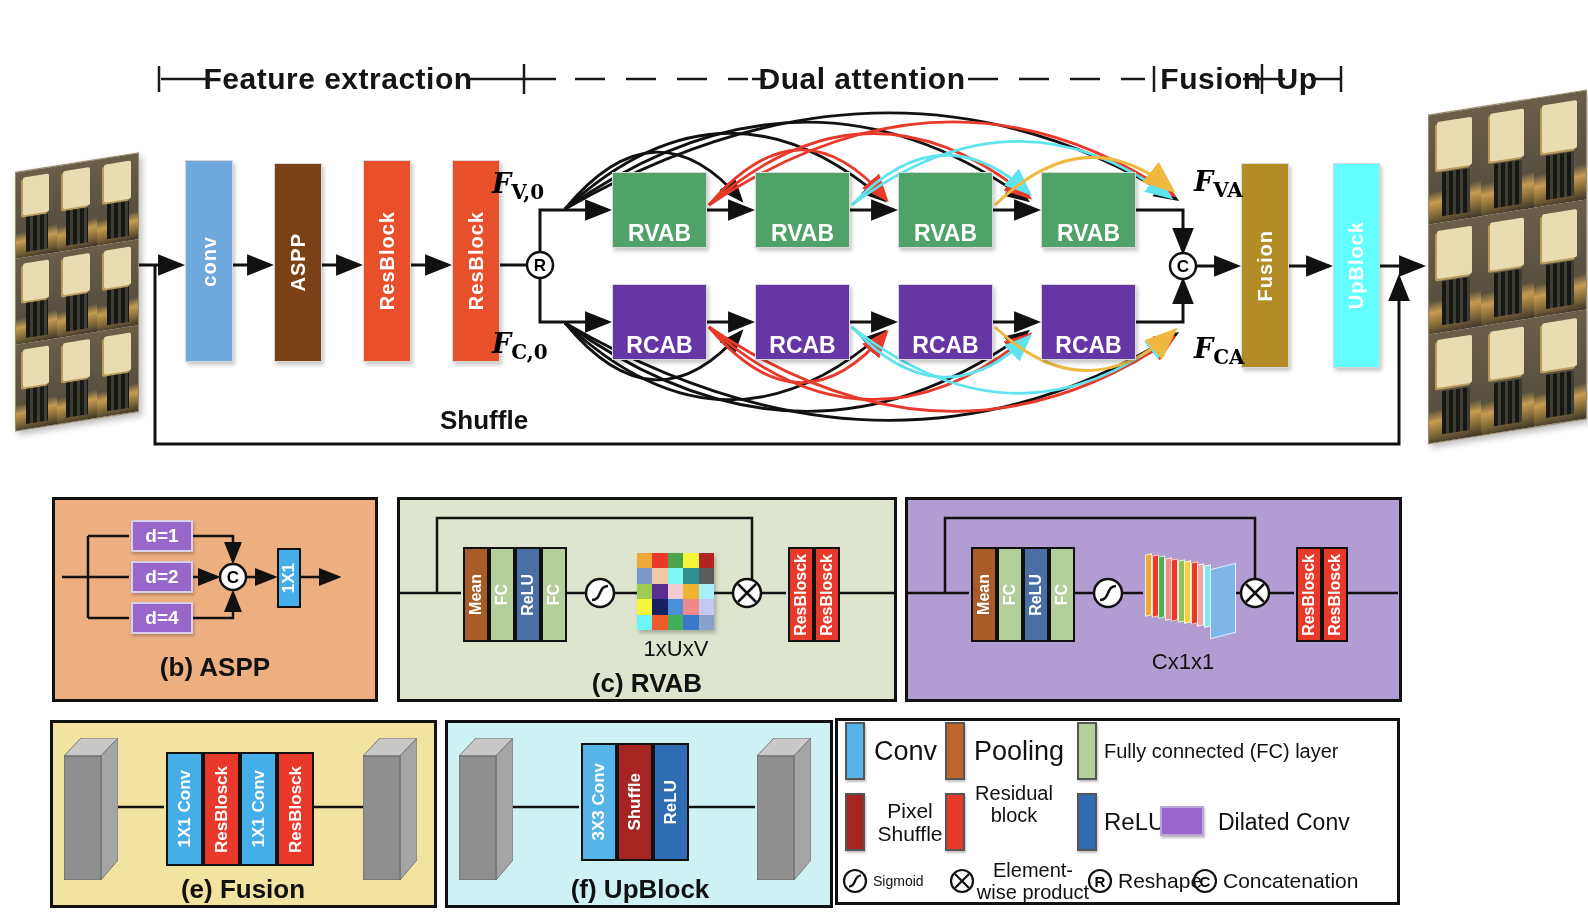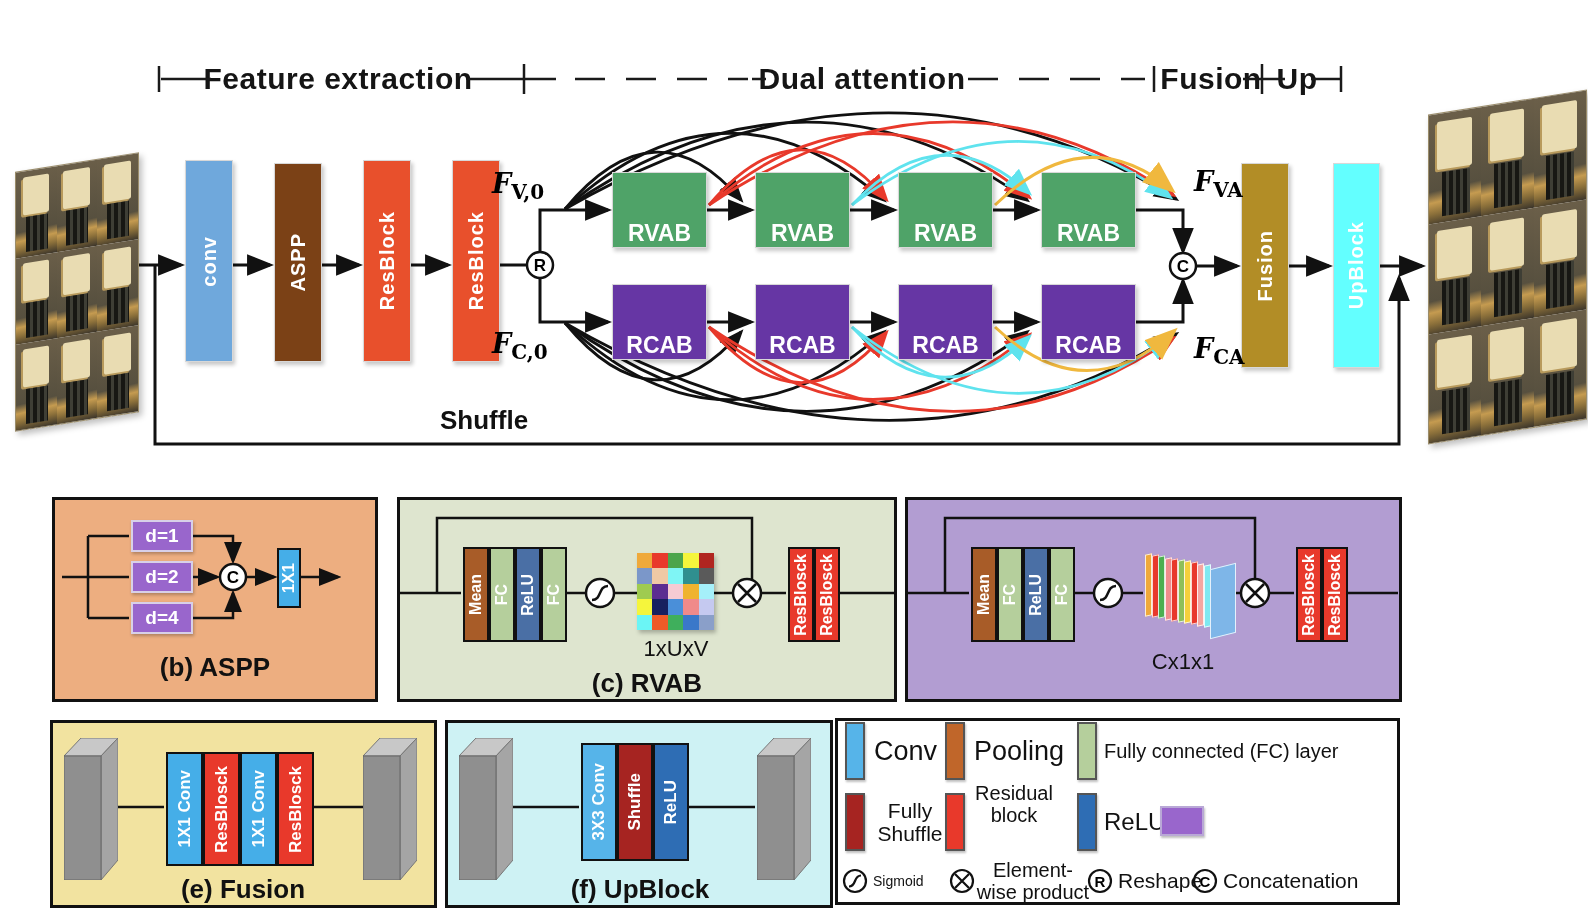--- a/index.html
+++ b/index.html
@@ -468,25 +468,26 @@
   <div class="caption" style="left:510px;top:874px;width:260px;">(f) UpBlock</div>
 
   <div class="sw" style="left:845px;top:722px;width:20px;height:58px;background:#56B4E9;"></div>
   <div class="ltext" style="left:874px;top:722px;height:58px;font-size:27px;font-weight:500;">Conv</div>
   <div class="sw" style="left:945px;top:722px;width:20px;height:58px;background:#C0662A;"></div>
   <div class="ltext" style="left:974px;top:722px;height:58px;font-size:27px;font-weight:500;">Pooling</div>
   <div class="sw" style="left:1077px;top:722px;width:20px;height:58px;background:#B5CF9C;"></div>
   <div class="ltext" style="left:1104px;top:722px;height:58px;font-size:20px;">Fully connected (FC) layer</div>
 
   <div class="sw" style="left:845px;top:793px;width:20px;height:58px;background:#A62421;"></div>
-  <div class="ltext center" style="left:868px;top:793px;width:84px;height:58px;font-size:21px;">Fully Shuffle</div>
+  <div class="ltext center" style="left:868px;top:793px;width:84px;height:58px;font-size:21px;">Pixel Shuffle</div>
   <div class="sw" style="left:945px;top:793px;width:20px;height:58px;background:#E8392B;"></div>
   <div class="ltext center" style="left:966px;top:775px;width:96px;height:58px;font-size:20px;">Residual block</div>
   <div class="sw" style="left:1077px;top:793px;width:20px;height:58px;background:#2E6DB4;"></div>
   <div class="ltext" style="left:1104px;top:793px;height:58px;font-size:24px;">ReLU</div>
   <div class="sw" style="left:1160px;top:806px;width:44px;height:30px;background:#9966CC;border-color:#b9a8d6;"></div>
+  <div class="ltext" style="left:1218px;top:793px;height:58px;font-size:23px;">Dilated Conv</div>
 
   <div class="ltext" style="left:873px;top:860px;height:42px;font-size:14px;">Sigmoid</div>
   <div class="ltext center" style="left:976px;top:858px;width:114px;height:46px;font-size:20px;">Element-wise product</div>
   <div class="ltext" style="left:1118px;top:860px;height:42px;font-size:21px;">Reshape</div>
   <div class="ltext" style="left:1223px;top:860px;height:42px;font-size:21px;">Concatenation</div>
 
 </div>
 
 </body></html>

